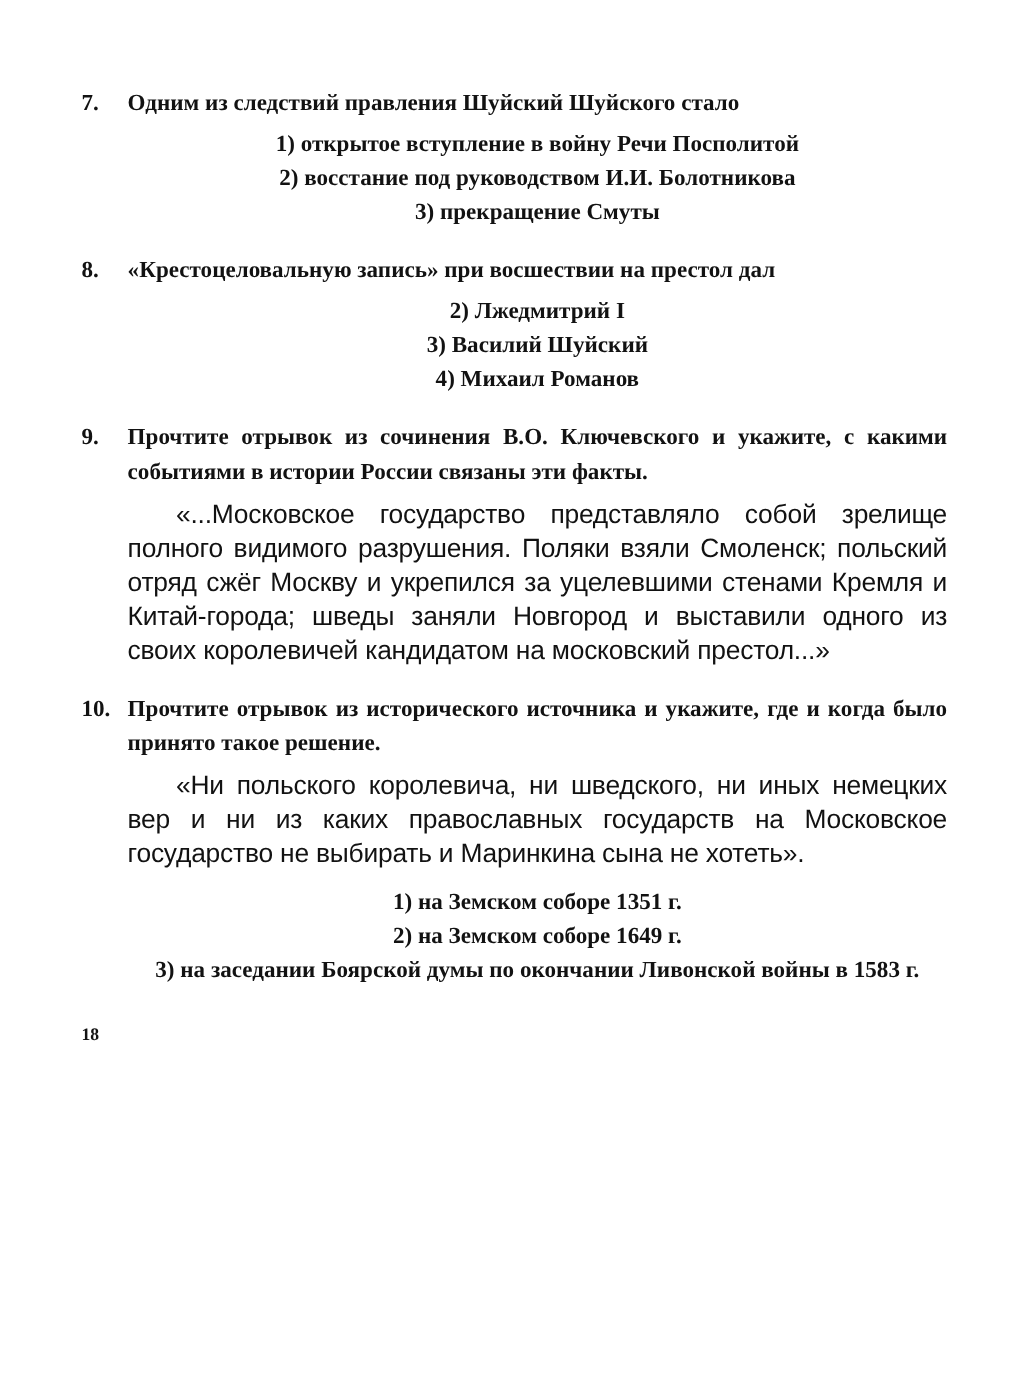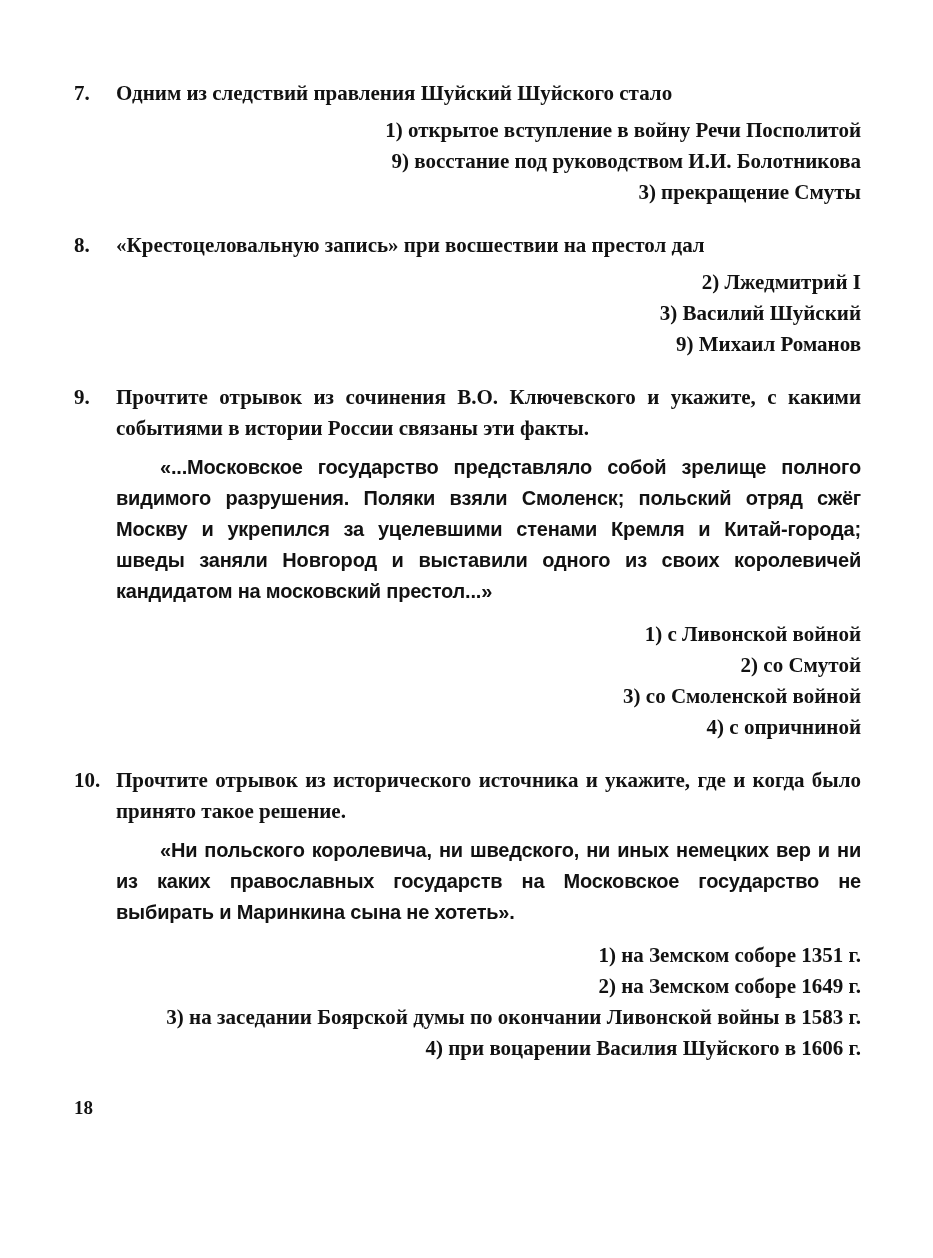--- a/index.html
+++ b/index.html
@@ -26,91 +26,84 @@
   }
   .q-text {
     flex: 1;
     text-align: justify;
   }
   .quote {
     margin: 8px 0 12px 42px;
     text-indent: 44px;
     text-align: justify;
     font-family: "Liberation Sans", "DejaVu Sans", sans-serif;
-    font-weight: bold;
+    font-weight: normal;
     letter-spacing: -0.2px;
-    font-size: 20px;
+    font-size: 24px;
   }
   .options {
     margin-top: 6px;
     margin-left: 42px;
   }
   .option {
     padding-left: 34px;
     text-indent: -34px;
-    text-align: right;
+    text-align: center;
   }
   .page-number {
     margin-top: 28px;
     margin-left: 0;
-    font-size: 19px;
+    font-size: 16px;
   }
 </style>
 </head>
 <body>
 
 <div class="page">
 
   <div class="question">
     <div class="q-head">
       <span class="q-num">7.</span>
       <span class="q-text">Одним из следствий правления Шуйский Шуйского стало</span>
     </div>
     <div class="options">
       <div class="option">1) открытое вступление в войну Речи Посполитой</div>
-      <div class="option">9) восстание под руководством И.И. Болотникова</div>
+      <div class="option">2) восстание под руководством И.И. Болотникова</div>
       <div class="option">3) прекращение Смуты</div>
     </div>
   </div>
 
   <div class="question">
     <div class="q-head">
       <span class="q-num">8.</span>
       <span class="q-text">«Крестоцеловальную запись» при восшествии на престол дал</span>
     </div>
     <div class="options">
       <div class="option">2) Лжедмитрий I</div>
       <div class="option">3) Василий Шуйский</div>
-      <div class="option">9) Михаил Романов</div>
+      <div class="option">4) Михаил Романов</div>
     </div>
   </div>
 
   <div class="question">
     <div class="q-head">
       <span class="q-num">9.</span>
       <span class="q-text">Прочтите отрывок из сочинения В.О. Ключевского и укажите, с какими событиями в истории России связаны эти факты.</span>
     </div>
     <div class="quote">«...Московское государство представляло собой зрелище полного видимого разрушения. Поляки взяли Смоленск; польский отряд сжёг Москву и укрепился за уцелевшими стенами Кремля и Китай-города; шведы заняли Новгород и выставили одного из своих королевичей кандидатом на московский престол...»</div>
-    <div class="options">
-      <div class="option">1) с Ливонской войной</div>
-      <div class="option">2) со Смутой</div>
-      <div class="option">3) со Смоленской войной</div>
-      <div class="option">4) с опричниной</div>
-    </div>
   </div>
 
   <div class="question">
     <div class="q-head">
       <span class="q-num">10.</span>
       <span class="q-text">Прочтите отрывок из исторического источника и укажите, где и когда было принято такое решение.</span>
     </div>
     <div class="quote">«Ни польского королевича, ни шведского, ни иных немецких вер и ни из каких православных государств на Московское государство не выбирать и Маринкина сына не хотеть».</div>
     <div class="options">
       <div class="option">1) на Земском соборе 1351 г.</div>
       <div class="option">2) на Земском соборе 1649 г.</div>
       <div class="option">3) на заседании Боярской думы по окончании Ливонской войны в 1583 г.</div>
-      <div class="option">4) при воцарении Василия Шуйского в 1606 г.</div>
     </div>
   </div>
 
   <div class="page-number">18</div>
 
 </div>
 
 </body></html>

